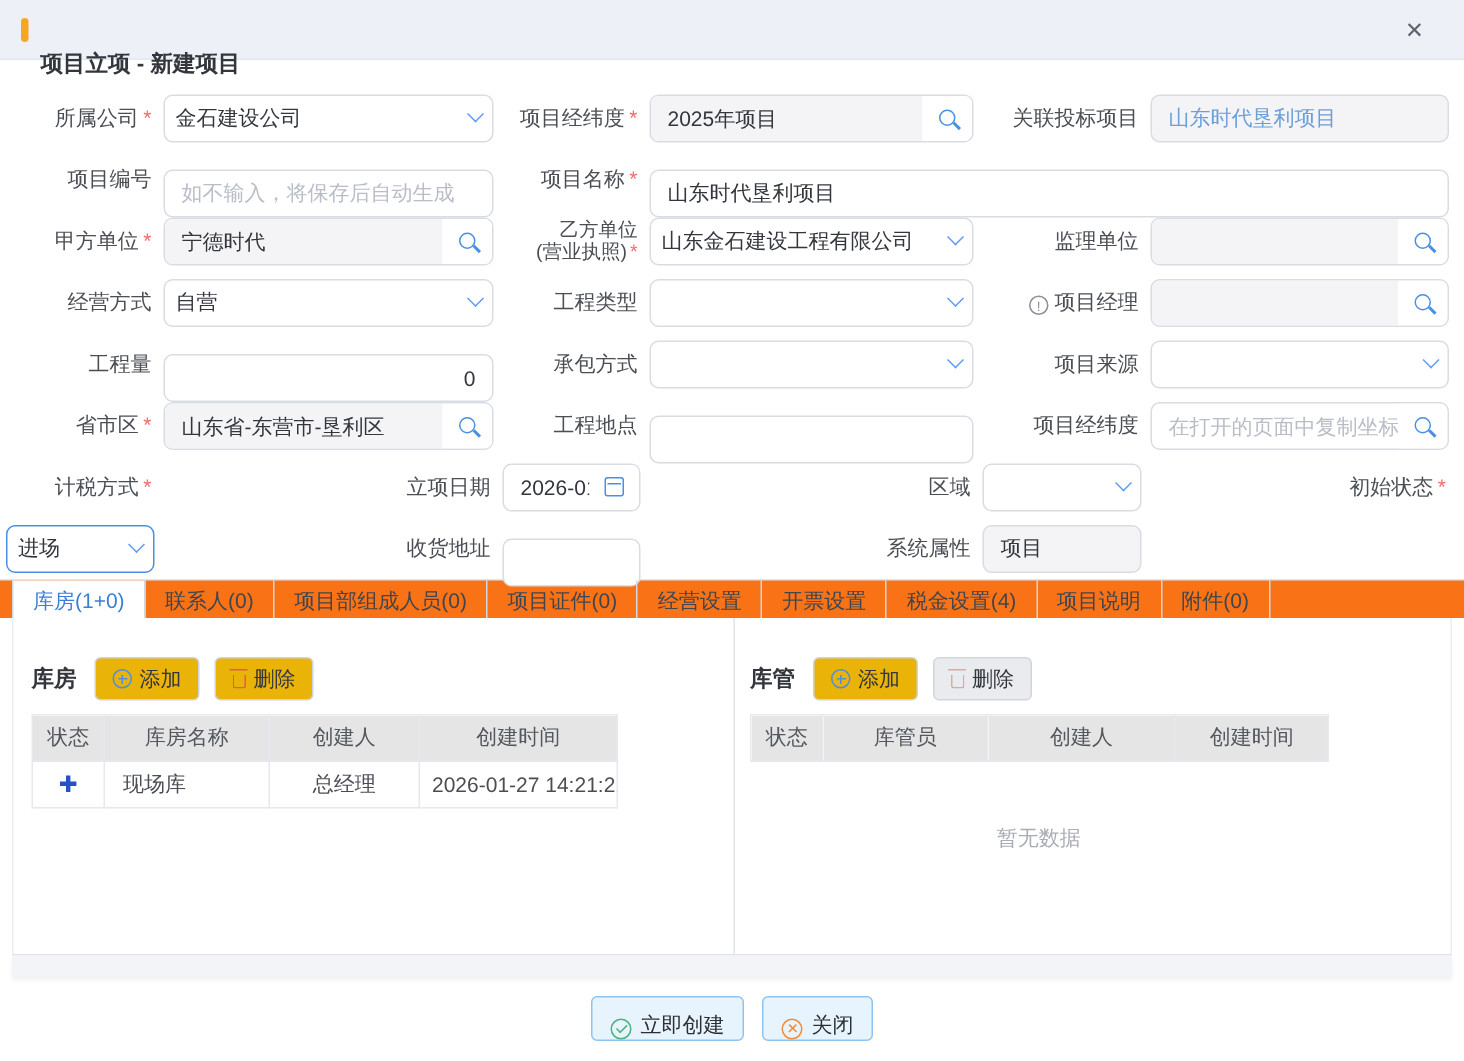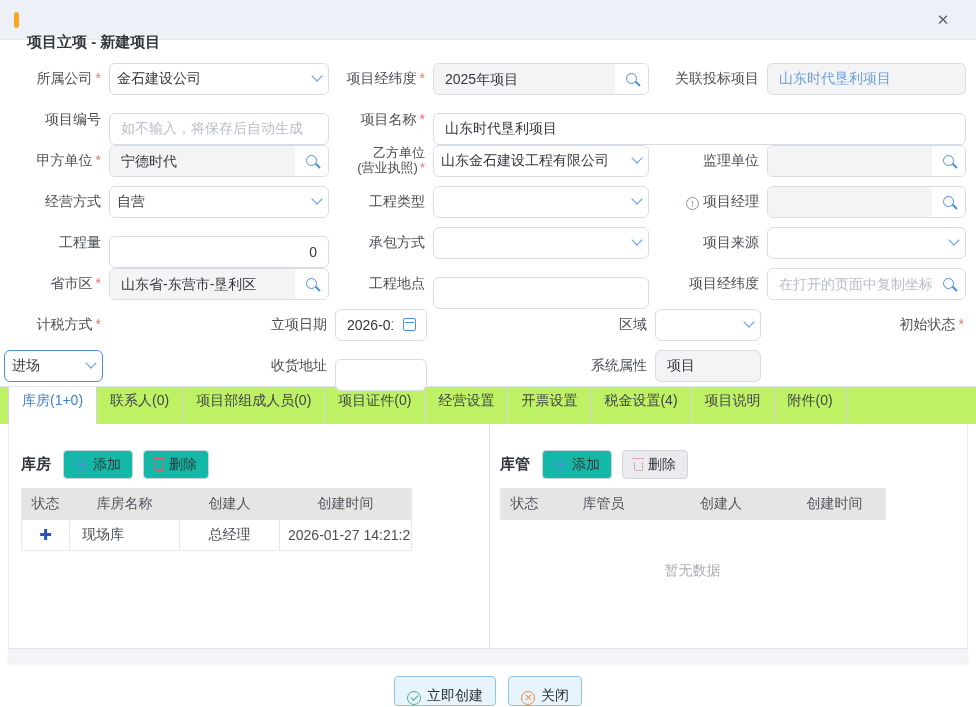--- a/index.html
+++ b/index.html
@@ -47,36 +47,36 @@
     border-radius:50%; display:inline-block; }
   .icon-search::after { content:''; position:absolute; width:6px; height:1.6px;
     background:#4a90e2; right:-5px; bottom:-2px; transform:rotate(45deg); }
   .icon-cal { width:13px; height:13px; border:1.5px solid #4a90e2; border-radius:2px; position:relative; }
   .icon-cal::before { content:''; position:absolute; left:1px; right:1px; top:2.5px;
     height:1.5px; background:#4a90e2; }
   .gray-full { background:#f4f4f6; padding:0 11px; }
   .linktxt { color:#6b9fd8; }
 
   
-  .tabbar { height:38px; margin-top:0; background:#bef264; border-top:1px solid #e0e4eb;
+  .tabbar { height:26px; margin-top:0; background:#f97316; border-top:1px solid #e0e4eb;
     display:flex; padding-left:8px; }
   .tab { padding:0 13px; line-height:26px; font-size:14px; color:#41454c;
     border-right:1px solid #d2d8e1; cursor:pointer; white-space:nowrap; }
   .tab.active { background:#fff; color:#3a7fd5; }
   .tab:first-child { border-left:1px solid #d2d8e1; }
 
   
   .content { height:225px; margin:0 8px; border-left:1px solid #e9ecf1;
     border-right:1px solid #e9ecf1; border-bottom:1px solid #dfe3e9; display:flex; }
   .panel { width:480px; padding-left:12px; }
   .panel.right { width:auto; flex:1; border-left:1px solid #dfe3e9; padding-left:10px; }
   .panel-head { display:flex; align-items:center; gap:10px; padding:26px 0 9px; }
   .panel-title { font-size:15px; font-weight:bold; color:#33373d; margin-right:2px; }
   .pbtn { height:29px; padding:0 11px; border:1px solid #ccd4de; border-radius:4px;
-    background:#14b8a6; display:inline-flex; align-items:center; gap:5px; font-size:14px;
+    background:#eab308; display:inline-flex; align-items:center; gap:5px; font-size:14px;
     color:#33373d; cursor:pointer; }
   .pbtn.disabled { background:#e9ebef; border-color:#d2d6dc; cursor:default; }
   .icon-circle-plus { width:13px; height:13px; border:1.3px solid #4a90e2; border-radius:50%; position:relative; }
   .icon-circle-plus::before { content:''; position:absolute; left:2.5px; right:2.5px;
     top:5px; height:1.3px; background:#4a90e2; }
   .icon-circle-plus::after { content:''; position:absolute; top:2.5px; bottom:2.5px;
     left:5px; width:1.3px; background:#4a90e2; }
   .icon-trash { width:9px; height:9px; border:1.3px solid #e05c5c; border-top:none;
     border-radius:0 0 2px 2px; position:relative; margin-top:3px; }
   .icon-trash::before { content:''; position:absolute; top:-3.5px; left:-2.8px;

